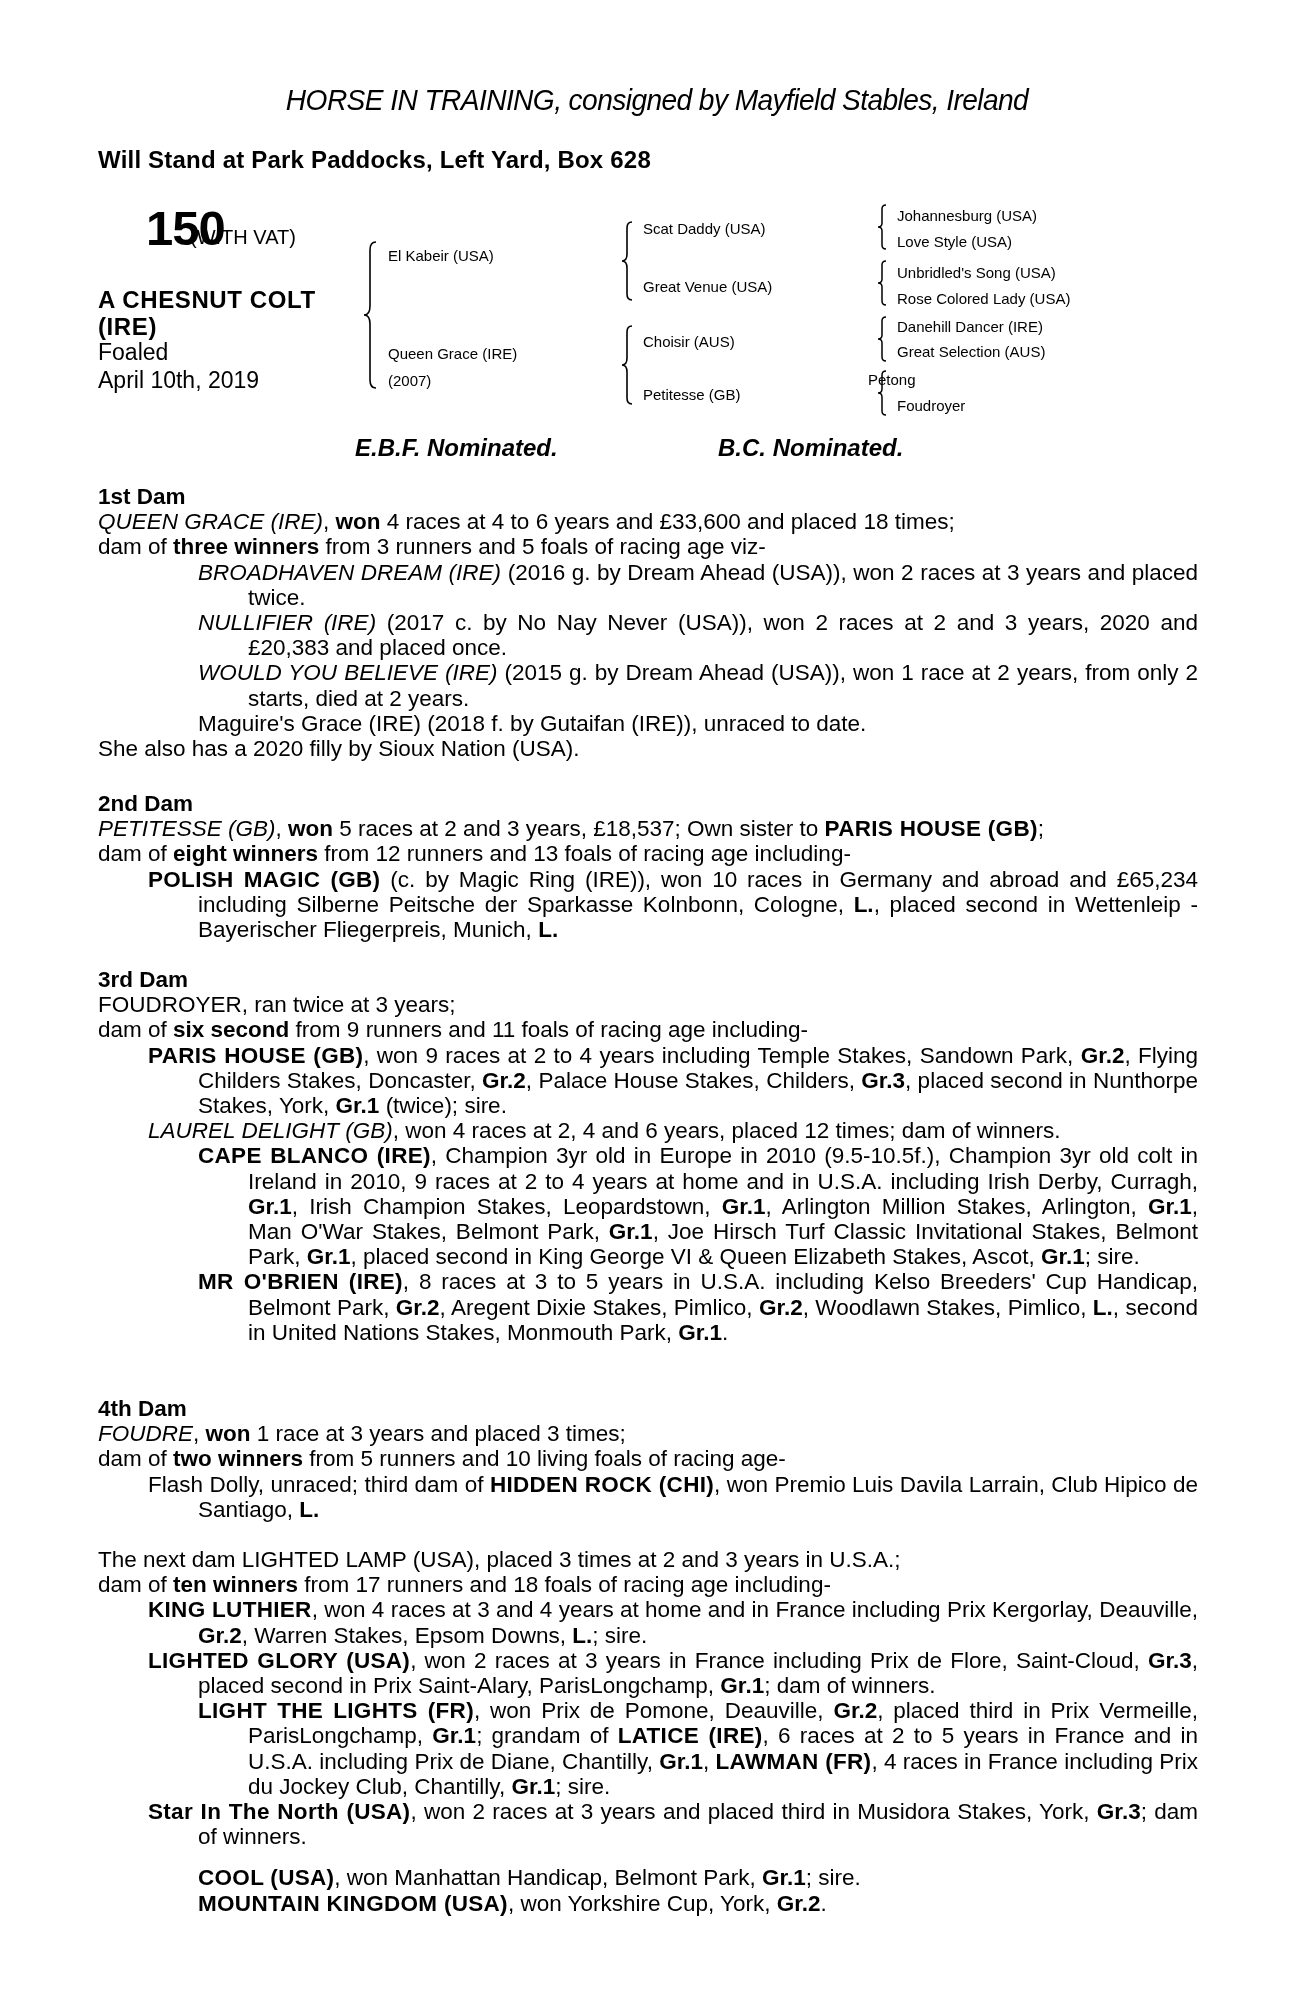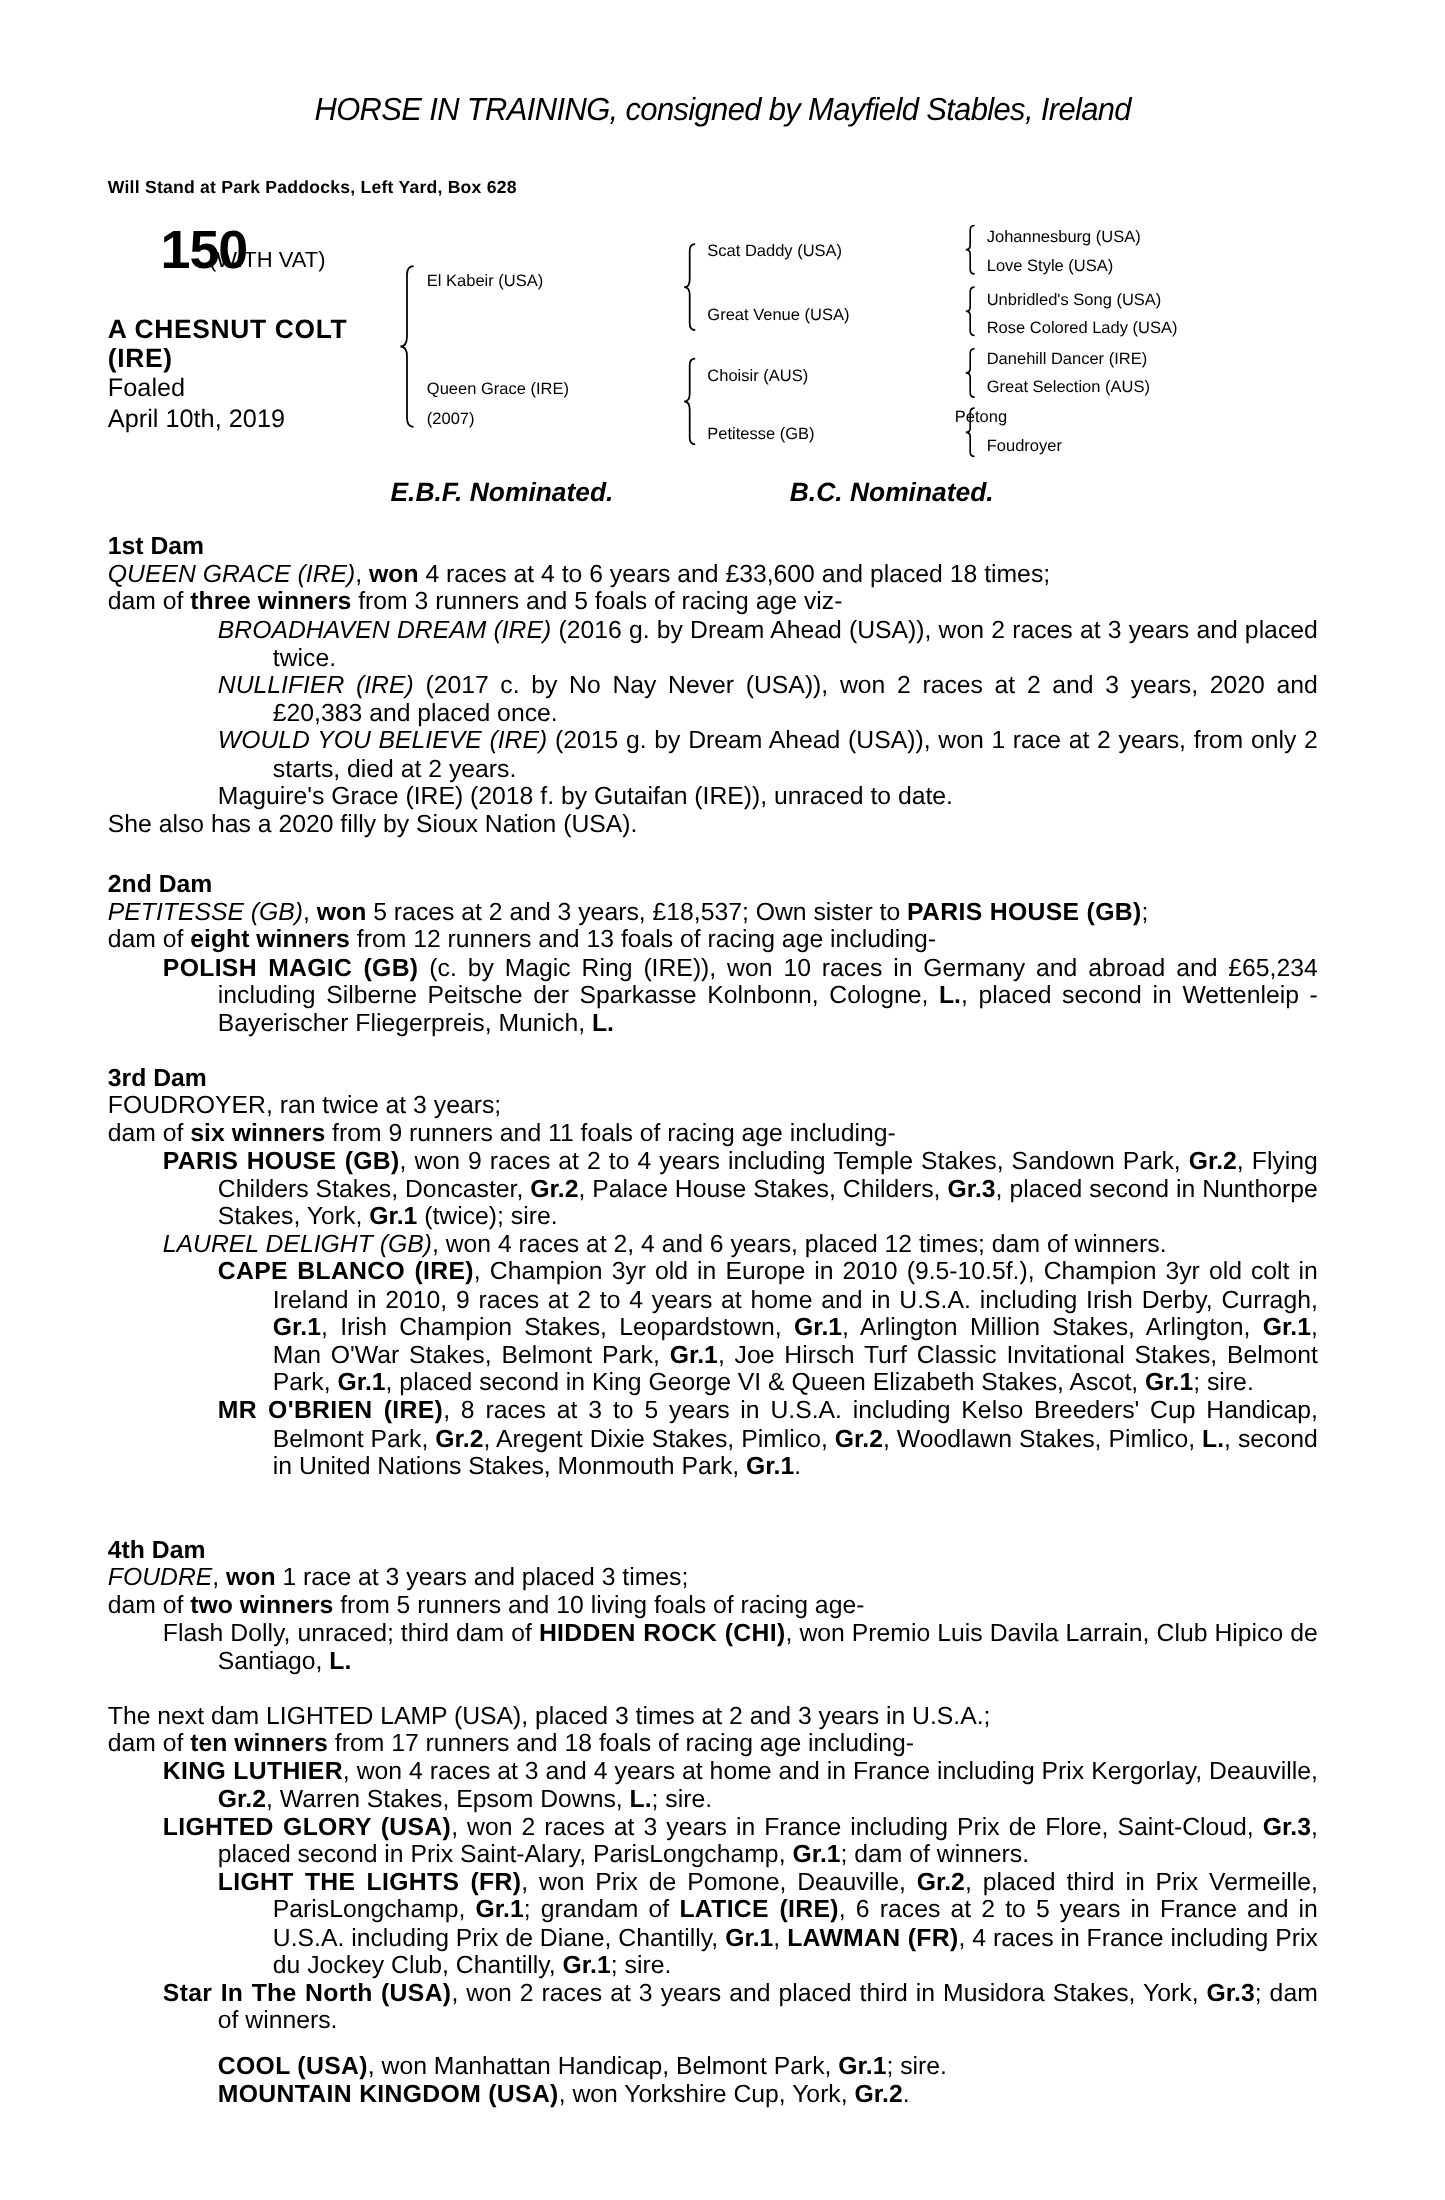--- a/index.html
+++ b/index.html
@@ -1,21 +1,21 @@
 <!DOCTYPE html>
 <html><head>
 <meta charset="utf-8">
 <style>
   html, body { margin:0; padding:0; background:#ffffff; }
   body { width:1314px; height:2000px; position:relative; overflow:hidden;
          font-family:"Liberation Sans", sans-serif; color:#000; }
   .abs { position:absolute; white-space:nowrap; }
   .title { left:0; width:1314px; top:84px; text-align:center; font-size:29px; font-style:italic;
            letter-spacing:-0.6px; transform:scaleX(0.97); }
-  .stand { left:98px; top:146px; font-size:16px; font-weight:bold; letter-spacing:0.2px;margin-top:16px; }
+  .stand { left:98px; top:146px; font-size:24px; font-weight:bold; letter-spacing:0.2px; }
   .lot { left:98px; top:200px; font-size:49px; font-weight:900; letter-spacing:-1px;margin-left:48px; }
   .vat { left:190px; top:226px; font-size:20px; }
   .hname { left:98px; top:286px; font-size:24px; font-weight:900; line-height:27px; letter-spacing:0.6px; }
   .foal { left:98px; top:338px; font-size:23px; line-height:28px; }
   .ped { font-size:15px; line-height:27px; }
   .brace { position:absolute; }
   .nom { top:434px; font-size:24px; font-weight:bold;font-style:italic; }
   .text { position:absolute; left:98px; width:1100px; font-size:22.5px; line-height:25.2px; }
   .text p { margin:0; text-align:justify; text-align-last:left; }
   .h { font-weight:bold; font-size:22.5px; }
@@ -98,21 +98,21 @@
 <div class="text" style="top:791px;">
   <p><span class="h">2nd Dam</span></p>
   <p><i>PETITESSE (GB)</i><span>, </span><b>won</b><span> 5 races at 2 and 3 years, £18,537; Own sister to </span><b class="bk">PARIS HOUSE (GB)</b><span>;</span></p>
   <p><span>dam of </span><b>eight winners</b><span> from 12 runners and 13 foals of racing age including-</span></p>
   <p class="hang1"><b class="bk">POLISH MAGIC (GB)</b><span> (c. by Magic Ring (IRE)), won 10 races in Germany and abroad and £65,234 including Silberne Peitsche der Sparkasse Kolnbonn, Cologne, </span><b>L.</b><span>, placed second in Wettenleip - Bayerischer Fliegerpreis, Munich, </span><b>L.</b></p>
 </div>
 
 <div class="text" style="top:967px;">
   <p><span class="h">3rd Dam</span></p>
   <p>FOUDROYER, ran twice at 3 years;</p>
-  <p><span>dam of </span><b>six winners</b><span> from 9 runners and 11 foals of racing age including-</span></p>
+  <p><span>dam of </span><b>six second</b><span> from 9 runners and 11 foals of racing age including-</span></p>
   <p class="hang1"><b class="bk">PARIS HOUSE (GB)</b><span>, won 9 races at 2 to 4 years including Temple Stakes, Sandown Park, </span><b>Gr.2</b><span>, Flying Childers Stakes, Doncaster, </span><b>Gr.2</b><span>, Palace House Stakes, Childers, </span><b>Gr.3</b><span>, placed second in Nunthorpe Stakes, York, </span><b>Gr.1</b><span> (twice); sire.</span></p>
   <p class="hang1"><i>LAUREL DELIGHT (GB)</i><span>, won 4 races at 2, 4 and 6 years, placed 12 times; dam of winners.</span></p>
   <p style="padding-left:150px;text-indent:-50px;"><b class="bk">CAPE BLANCO (IRE)</b><span>, Champion 3yr old in Europe in 2010 (9.5-10.5f.), Champion 3yr old colt in Ireland in 2010, 9 races at 2 to 4 years at home and in U.S.A. including Irish Derby, Curragh, </span><b>Gr.1</b><span>, Irish Champion Stakes, Leopardstown, </span><b>Gr.1</b><span>, Arlington Million Stakes, Arlington, </span><b>Gr.1</b><span>, Man O'War Stakes, Belmont Park, </span><b>Gr.1</b><span>, Joe Hirsch Turf Classic Invitational Stakes, Belmont Park, </span><b>Gr.1</b><span>, placed second in King George VI &amp; Queen Elizabeth Stakes, Ascot, </span><b>Gr.1</b><span>; sire.</span></p>
   <p style="padding-left:150px;text-indent:-50px;"><b class="bk">MR O'BRIEN (IRE)</b><span>, 8 races at 3 to 5 years in U.S.A. including Kelso Breeders' Cup Handicap, Belmont Park, </span><b>Gr.2</b><span>, Aregent Dixie Stakes, Pimlico, </span><b>Gr.2</b><span>, Woodlawn Stakes, Pimlico, </span><b>L.</b><span>, second in United Nations Stakes, Monmouth Park, </span><b>Gr.1</b><span>.</span></p>
 </div>
 
 <div class="text" style="top:1396px;">
   <p><span class="h">4th Dam</span></p>
   <p><i>FOUDRE</i><span>, </span><b>won</b><span> 1 race at 3 years and placed 3 times;</span></p>
   <p><span>dam of </span><b>two winners</b><span> from 5 runners and 10 living foals of racing age-</span></p>

